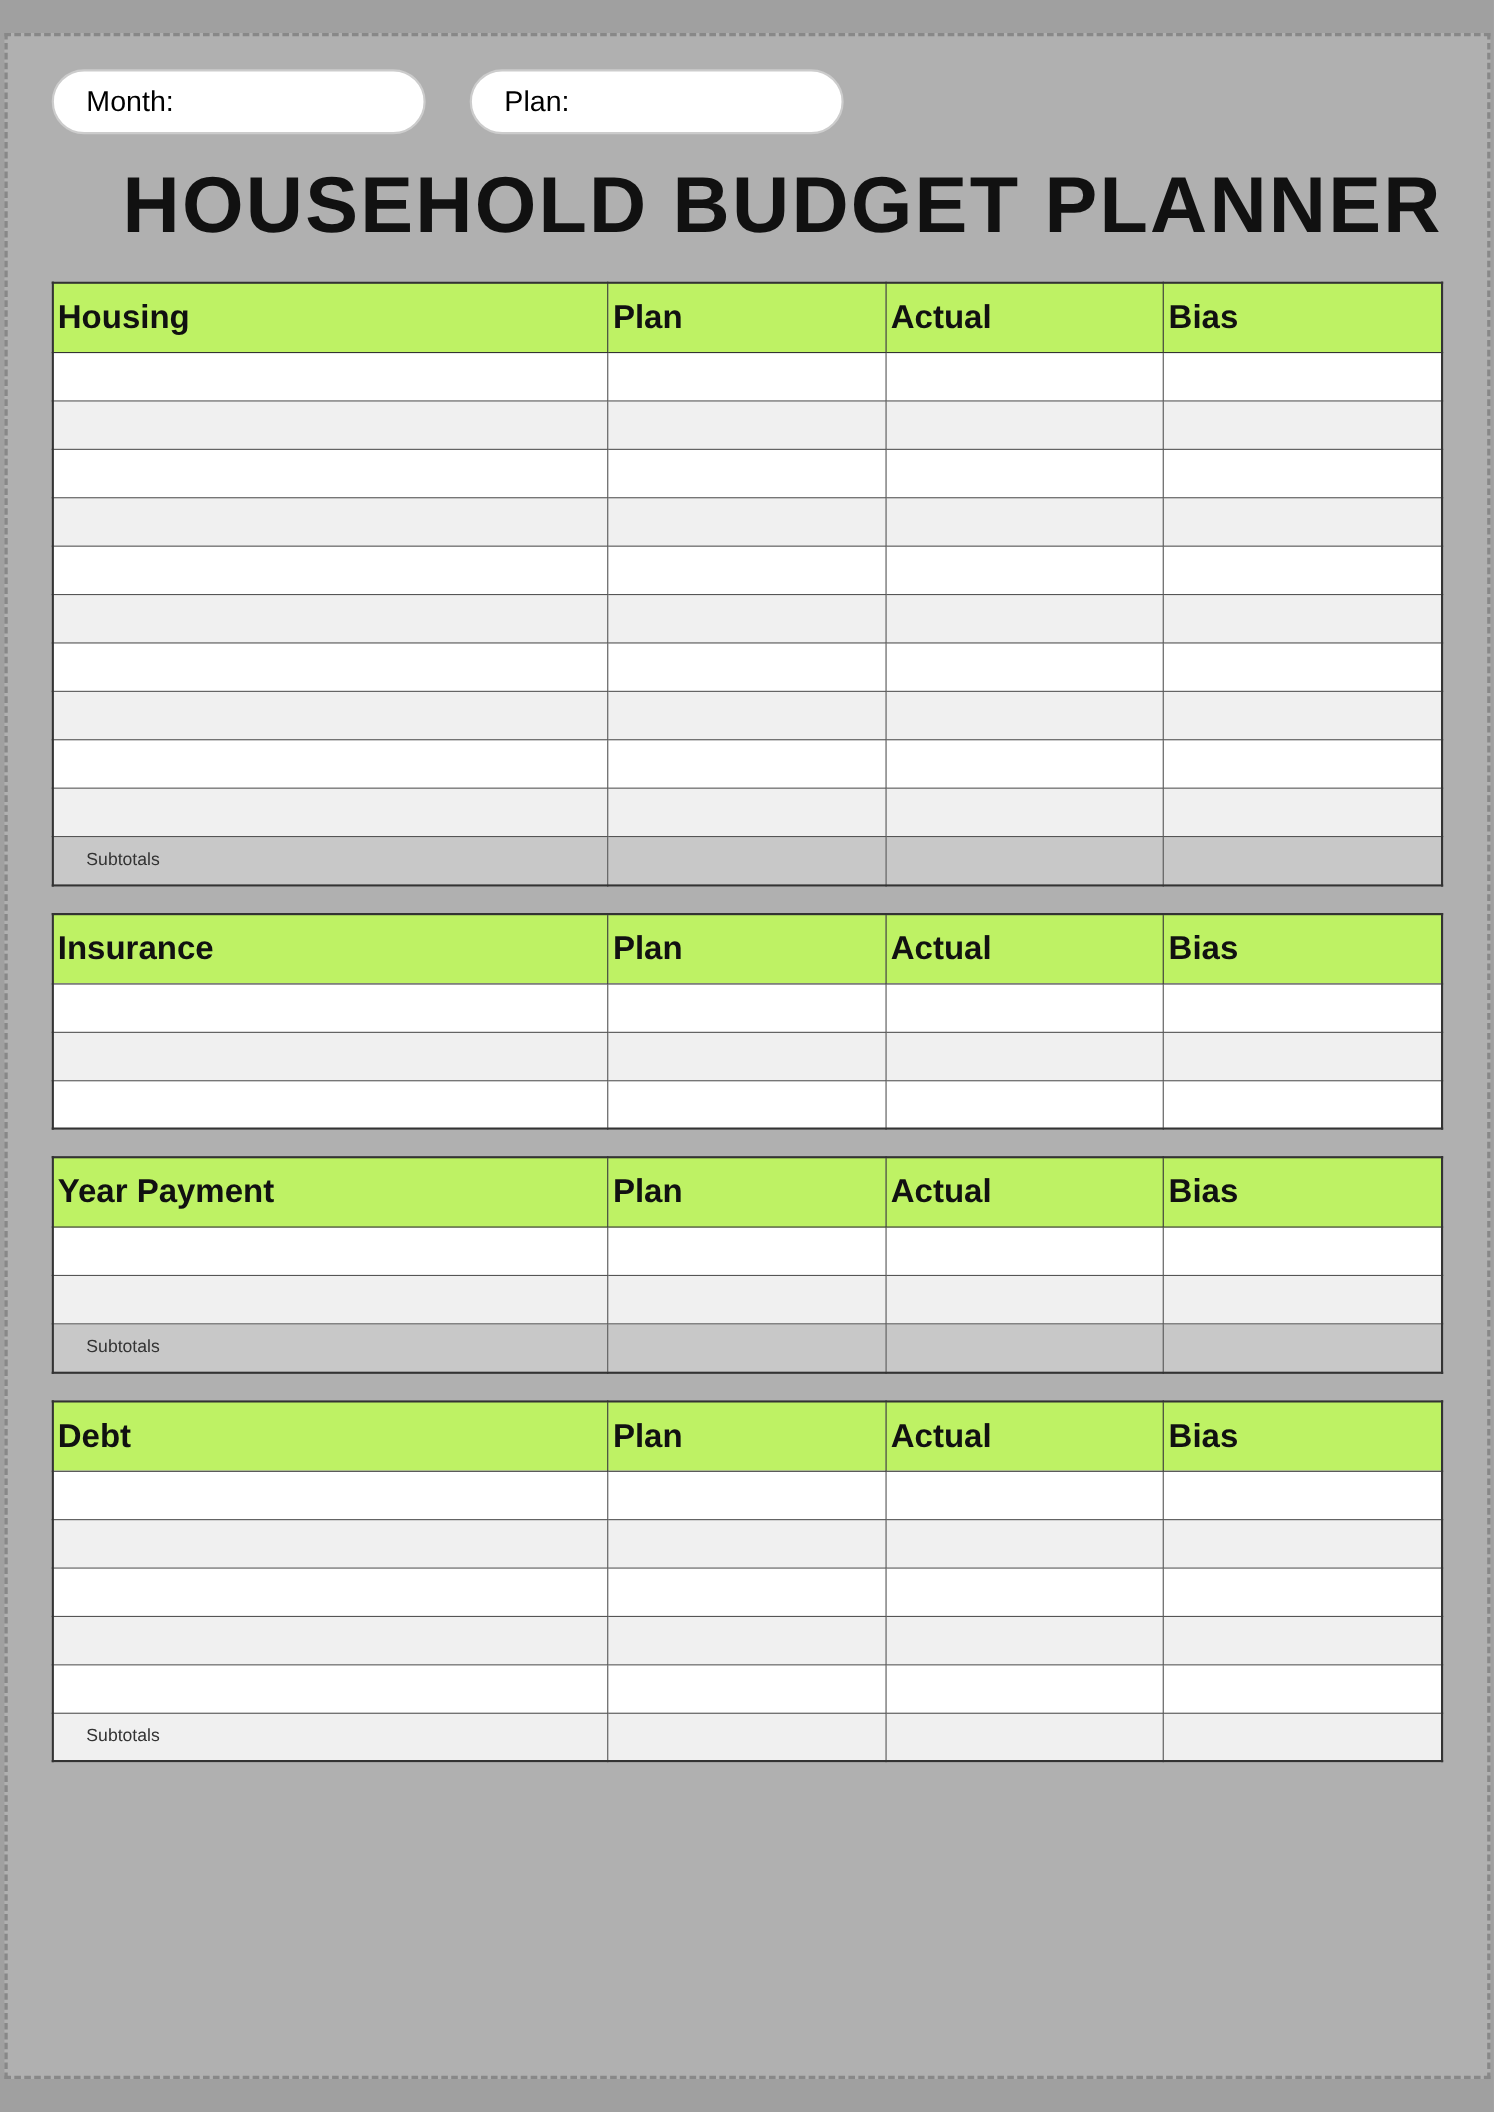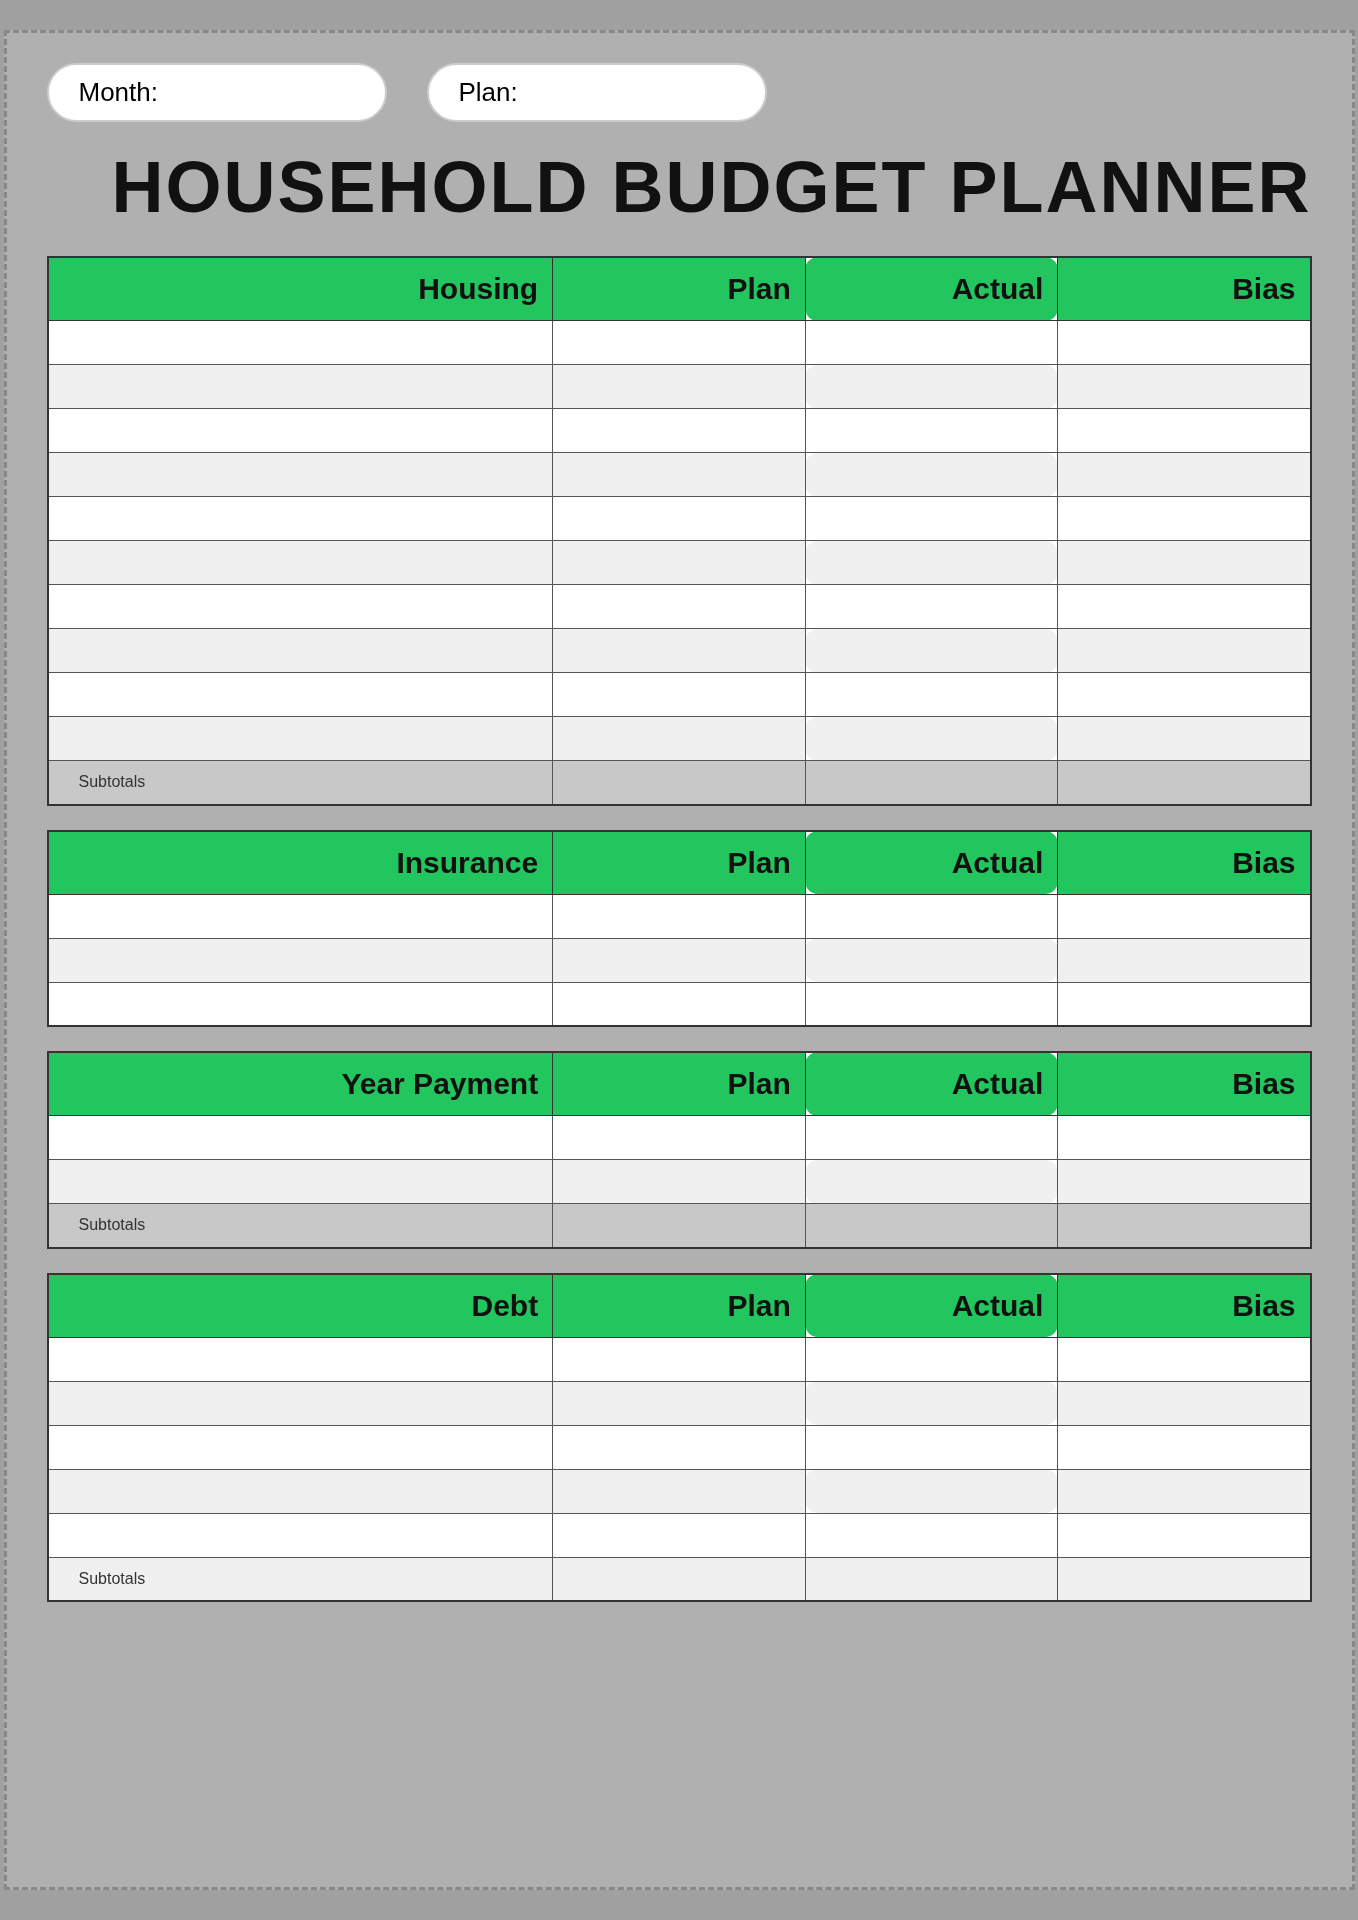--- a/index.html
+++ b/index.html
@@ -59,27 +59,27 @@
 
     .budget-table {
       width: 100%;
       border-collapse: collapse;
       border: 2px solid #333;
       margin-bottom: 24px;
       background: white;
     }
 
     .budget-table th {
-      background-color: #22c55e;
+      background-color: #bef264;
       border: 1.5px solid #333;
-      padding: 14px 14px;
+      padding: 14px 4px;
       font-size: 30px;
       font-family: 'Arial Black', Arial, sans-serif;
       font-weight: 900;
-      text-align: right;
+      text-align: left;
       color: #111;
     }
 
     .budget-table td {
       border: 1.5px solid #555;
       padding: 0;
       height: 44px;
       background-color: white;
     }
 
@@ -103,21 +103,20 @@
     .col-category {
       width: 40%;
     }
 
     .col-plan {
       width: 20%;
     }
 
     .col-actual {
       width: 20%;
-      border-radius: 13px;
     }
 
     .col-bias {
       width: 20%;
     }
 
   </style>
 </head>
 <body>
 

